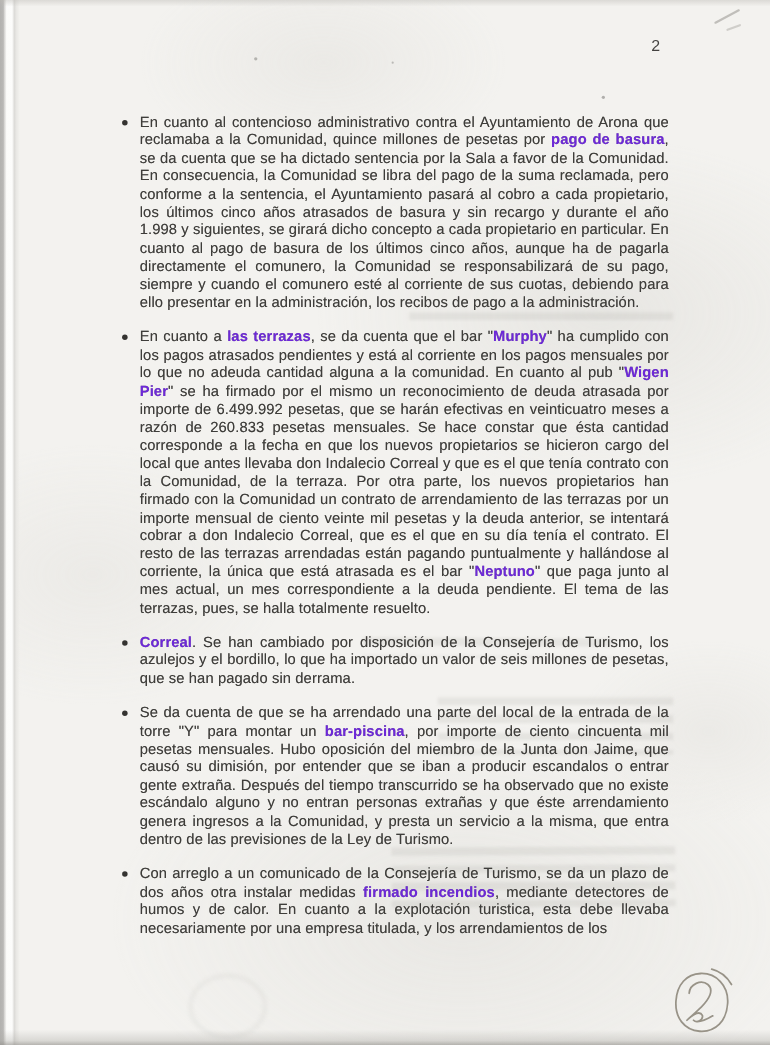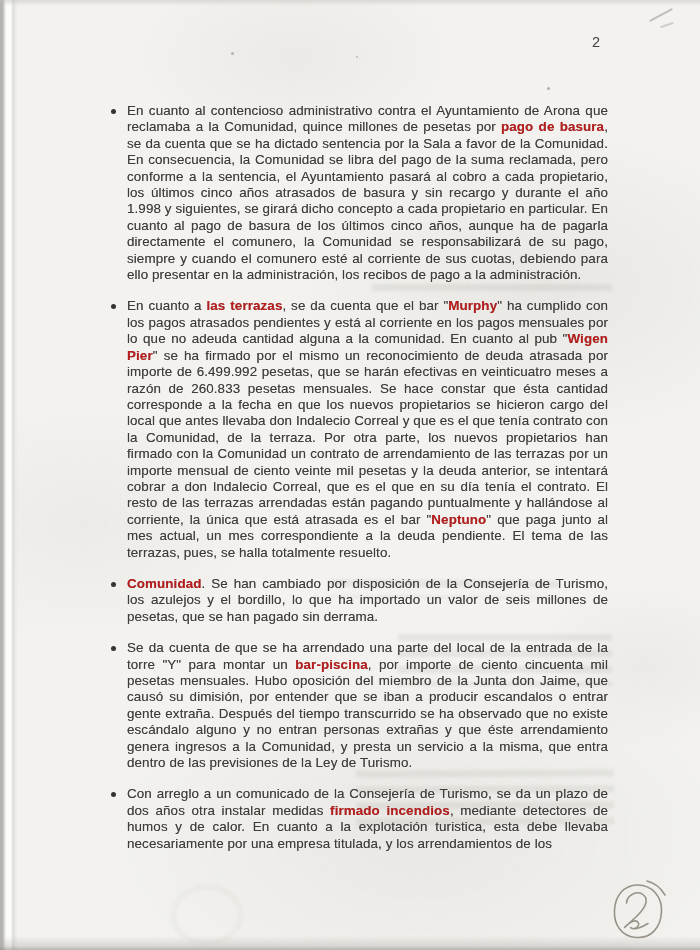--- a/index.html
+++ b/index.html
@@ -82,21 +82,21 @@
     line-height: 16.4px;
     color: #3e3d3a;
     letter-spacing: .1px;
     text-shadow: 0 0 .4px rgba(62,61,58,.55);
   }
   .bullet-dot {
     position: absolute; left: 1px; top: 6px;
     width: 5px; height: 5px; border-radius: 50%;
     background: #343330;
   }
-  ul.bullets b { font-weight: 700; color: #b91c1c; }
+  ul.bullets b { font-weight: 700; color: #6d28d9; }
 
   
   .hand-badge { position: absolute; left: 604px; top: 878px; z-index: 4; }
   .hand-badge path { fill: none; stroke: #8e887c; stroke-width: 1.6; stroke-linecap: round; stroke-linejoin: round; opacity: .9; }
 </style>
 </head>
 <body>
 
 <main class="sheet">
 
@@ -106,21 +106,21 @@
   <div class="ghost ghost-2"></div>
   <div class="ghost ghost-3"></div>
   <div class="ghost ghost-4"></div>
   <div class="ghost-ring"></div>
 
   <div class="page-number">2</div>
 
   <ul class="bullets">
       <li><span class="bullet-dot"></span><span><span>En cuanto al contencioso administrativo contra el Ayuntamiento de Arona que reclamaba a la Comunidad, quince millones de pesetas por </span><b>pago de basura</b><span>, se da cuenta que se ha dictado sentencia por la Sala a favor de la Comunidad. En consecuencia, la Comunidad se libra del pago de la suma reclamada, pero conforme a la sentencia, el Ayuntamiento pasará al cobro a cada propietario, los últimos cinco años atrasados de basura y sin recargo y durante el año 1.998 y siguientes, se girará dicho concepto a cada propietario en particular. En cuanto al pago de basura de los últimos cinco años, aunque ha de pagarla directamente el comunero, la Comunidad se responsabilizará de su pago, siempre y cuando el comunero esté al corriente de sus cuotas, debiendo para ello presentar en la administración, los recibos de pago a la administración.</span></span></li>
       <li><span class="bullet-dot"></span><span><span>En cuanto a </span><b>las terrazas</b><span>, se da cuenta que el bar "</span><b>Murphy</b><span>" ha cumplido con los pagos atrasados pendientes y está al corriente en los pagos mensuales por lo que no adeuda cantidad alguna a la comunidad. En cuanto al pub "</span><b>Wigen Pier</b><span>" se ha firmado por el mismo un reconocimiento de deuda atrasada por importe de 6.499.992 pesetas, que se harán efectivas en veinticuatro meses a razón de 260.833 pesetas mensuales. Se hace constar que ésta cantidad corresponde a la fecha en que los nuevos propietarios se hicieron cargo del local que antes llevaba don Indalecio Correal y que es el que tenía contrato con la Comunidad, de la terraza. Por otra parte, los nuevos propietarios han firmado con la Comunidad un contrato de arrendamiento de las terrazas por un importe mensual de ciento veinte mil pesetas y la deuda anterior, se intentará cobrar a don Indalecio Correal, que es el que en su día tenía el contrato. El resto de las terrazas arrendadas están pagando puntualmente y hallándose al corriente, la única que está atrasada es el bar "</span><b>Neptuno</b><span>" que paga junto al mes actual, un mes correspondiente a la deuda pendiente. El tema de las terrazas, pues, se halla totalmente resuelto.</span></span></li>
-      <li><span class="bullet-dot"></span><span><b>Comunidad</b><span>. Se han cambiado por disposición de la Consejería de Turismo, los azulejos y el bordillo, lo que ha importado un valor de seis millones de pesetas, que se han pagado sin derrama.</span></span></li>
+      <li><span class="bullet-dot"></span><span><b>Correal</b><span>. Se han cambiado por disposición de la Consejería de Turismo, los azulejos y el bordillo, lo que ha importado un valor de seis millones de pesetas, que se han pagado sin derrama.</span></span></li>
       <li><span class="bullet-dot"></span><span><span>Se da cuenta de que se ha arrendado una parte del local de la entrada de la torre "Y" para montar un </span><b>bar-piscina</b><span>, por importe de ciento cincuenta mil pesetas mensuales. Hubo oposición del miembro de la Junta don Jaime, que causó su dimisión, por entender que se iban a producir escandalos o entrar gente extraña. Después del tiempo transcurrido se ha observado que no existe escándalo alguno y no entran personas extrañas y que éste arrendamiento genera ingresos a la Comunidad, y presta un servicio a la misma, que entra dentro de las previsiones de la Ley de Turismo.</span></span></li>
       <li><span class="bullet-dot"></span><span><span>Con arreglo a un comunicado de la Consejería de Turismo, se da un plazo de dos años otra instalar medidas </span><b>firmado incendios</b><span>, mediante detectores de humos y de calor. En cuanto a la explotación turistica, esta debe llevaba necesariamente por una empresa titulada, y los arrendamientos de los</span></span></li>
     </ul>
 
   <svg class="hand-badge" width="72" height="70" viewBox="0 0 72 70" role="img" aria-label="2">
     <path d="M 33 7 C 47 6.5, 58.5 18, 57.5 34 C 56.5 50, 47 60.5, 32 59.5 C 18 58.5, 9.5 47, 10.5 32 C 11.5 17, 20 7.5, 33 7 Z"></path>
     <path d="M 43 3 C 51 5, 57 10, 61 17"></path>
     <path d="M 22.5 25 C 23 16.5, 33.5 12, 39.5 17 C 45.5 22, 40.5 30.5, 33.5 37.5 C 29.5 41.5, 23.5 46.5, 20.5 49.5 C 27 43, 32.5 41, 34.5 45 C 35.5 49, 29.5 52.5, 26.5 49.5 C 29.5 52.5, 38 49, 44 45.5"></path>
   </svg>
 

